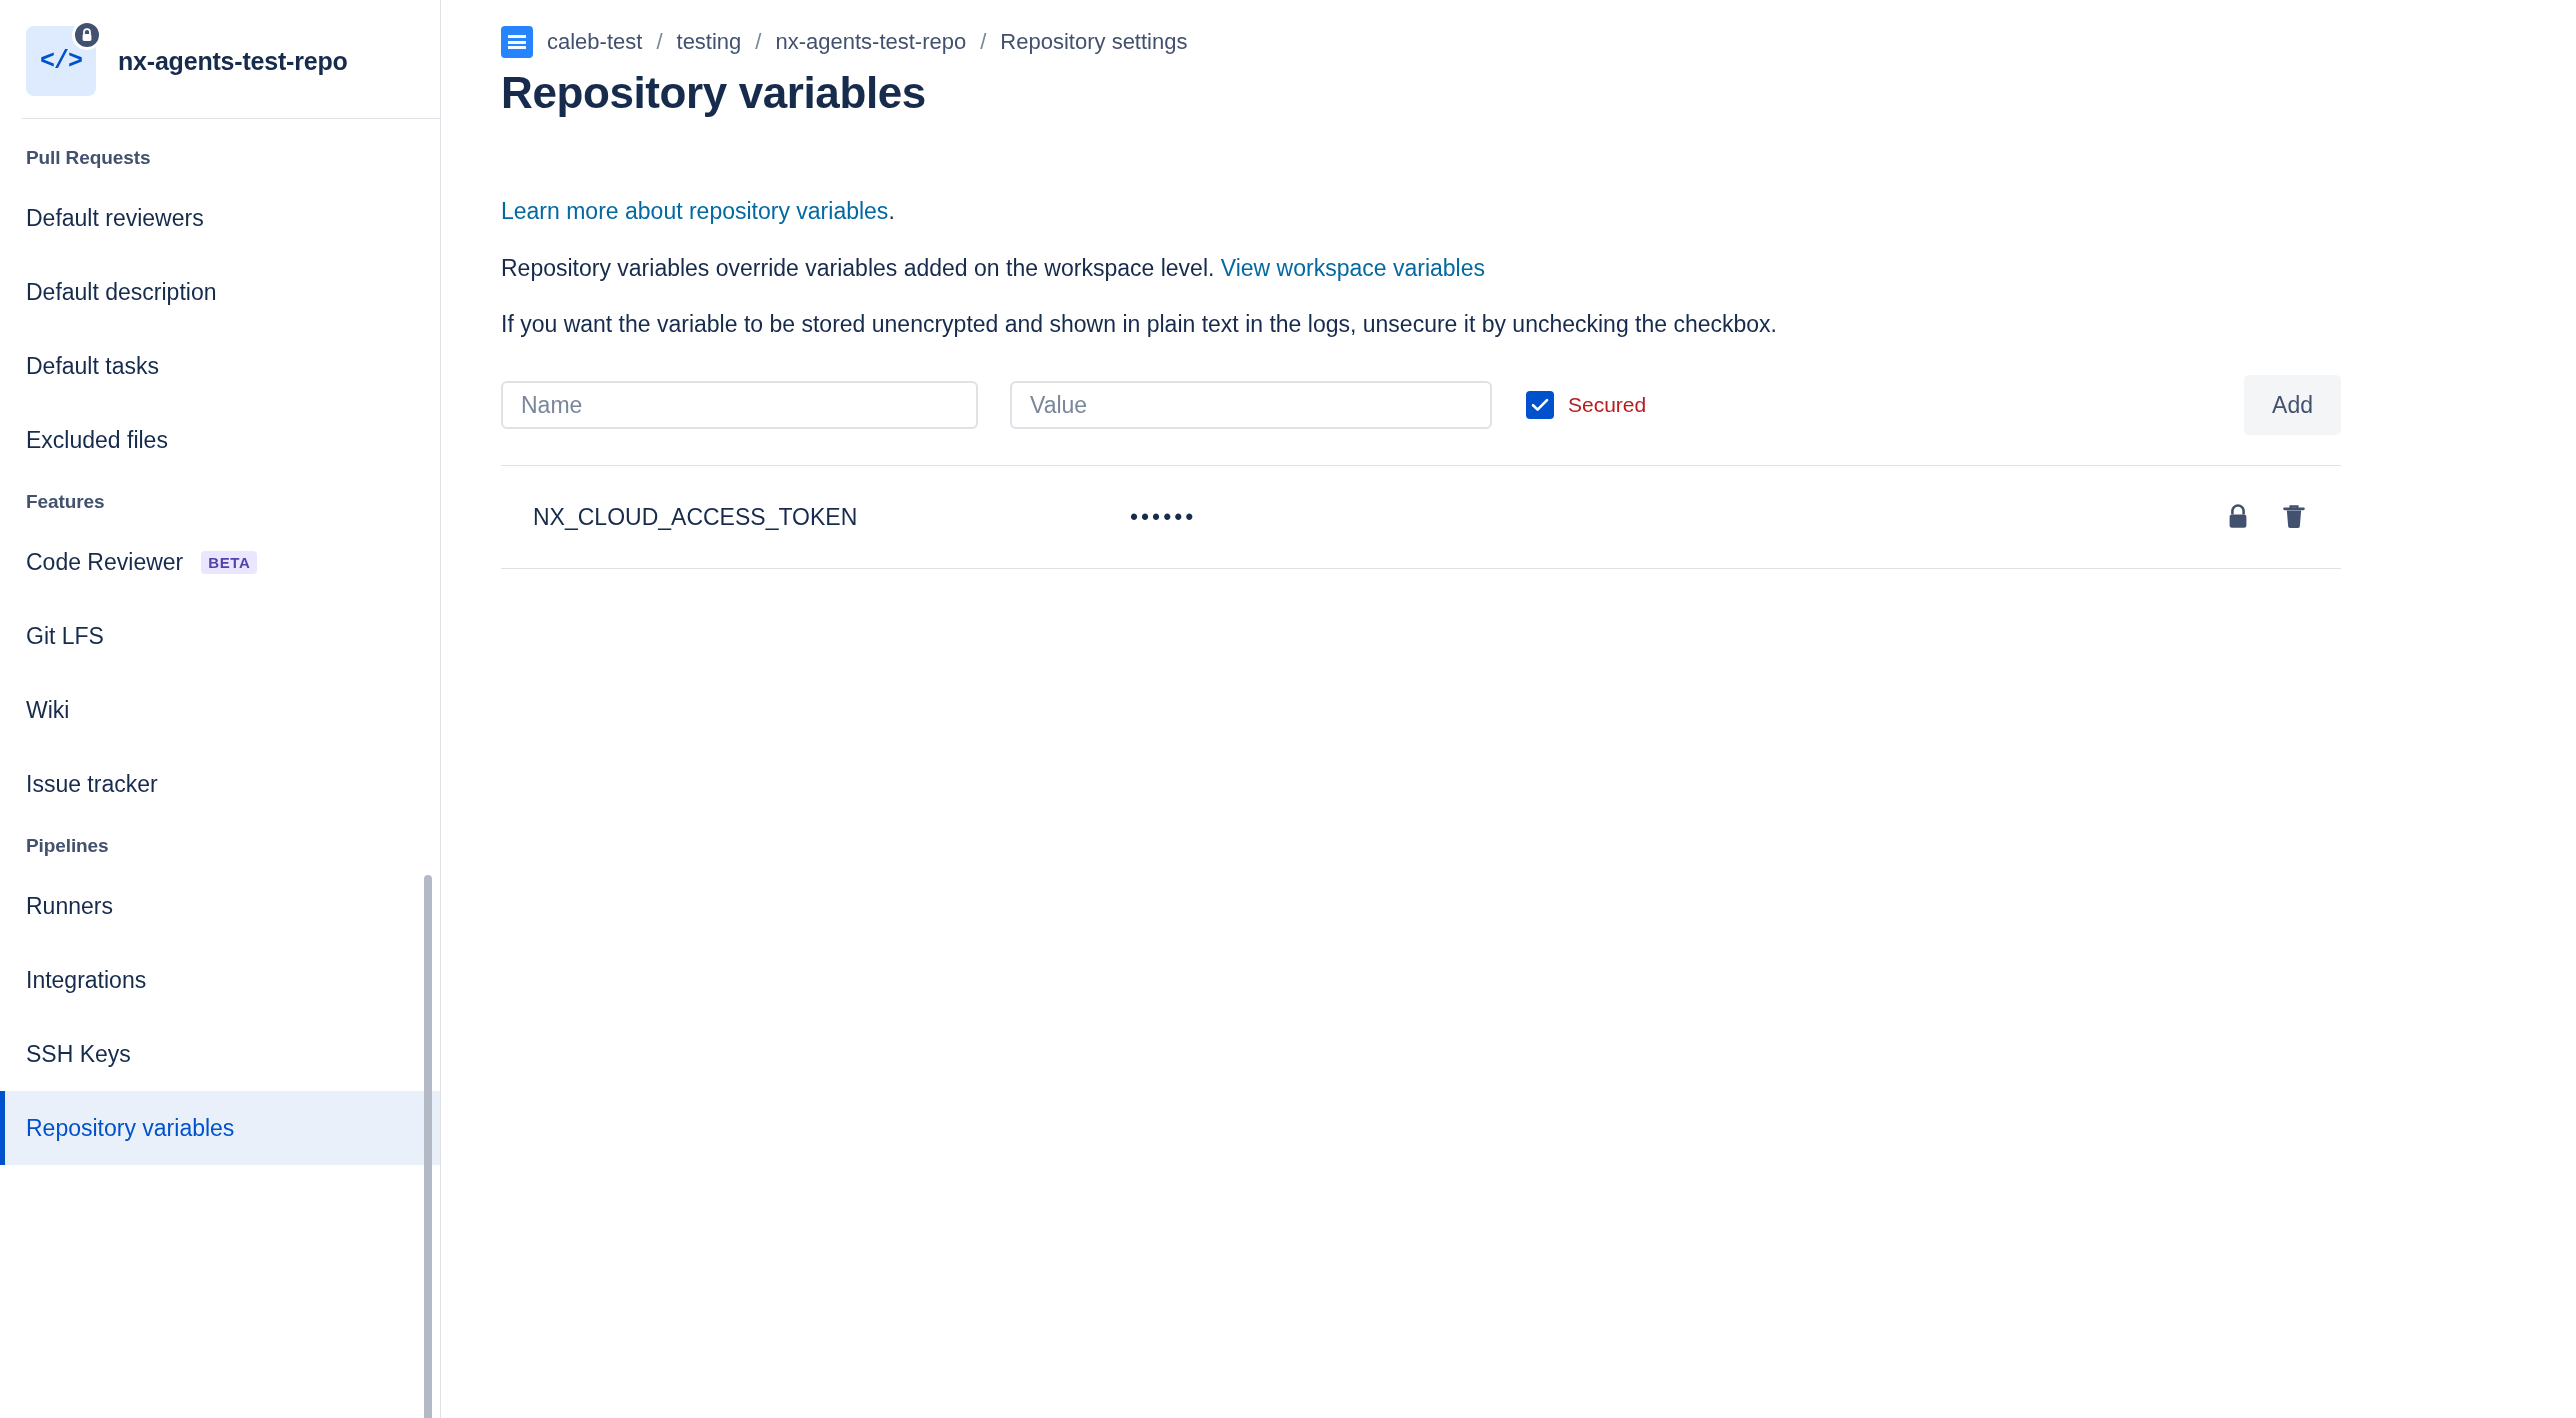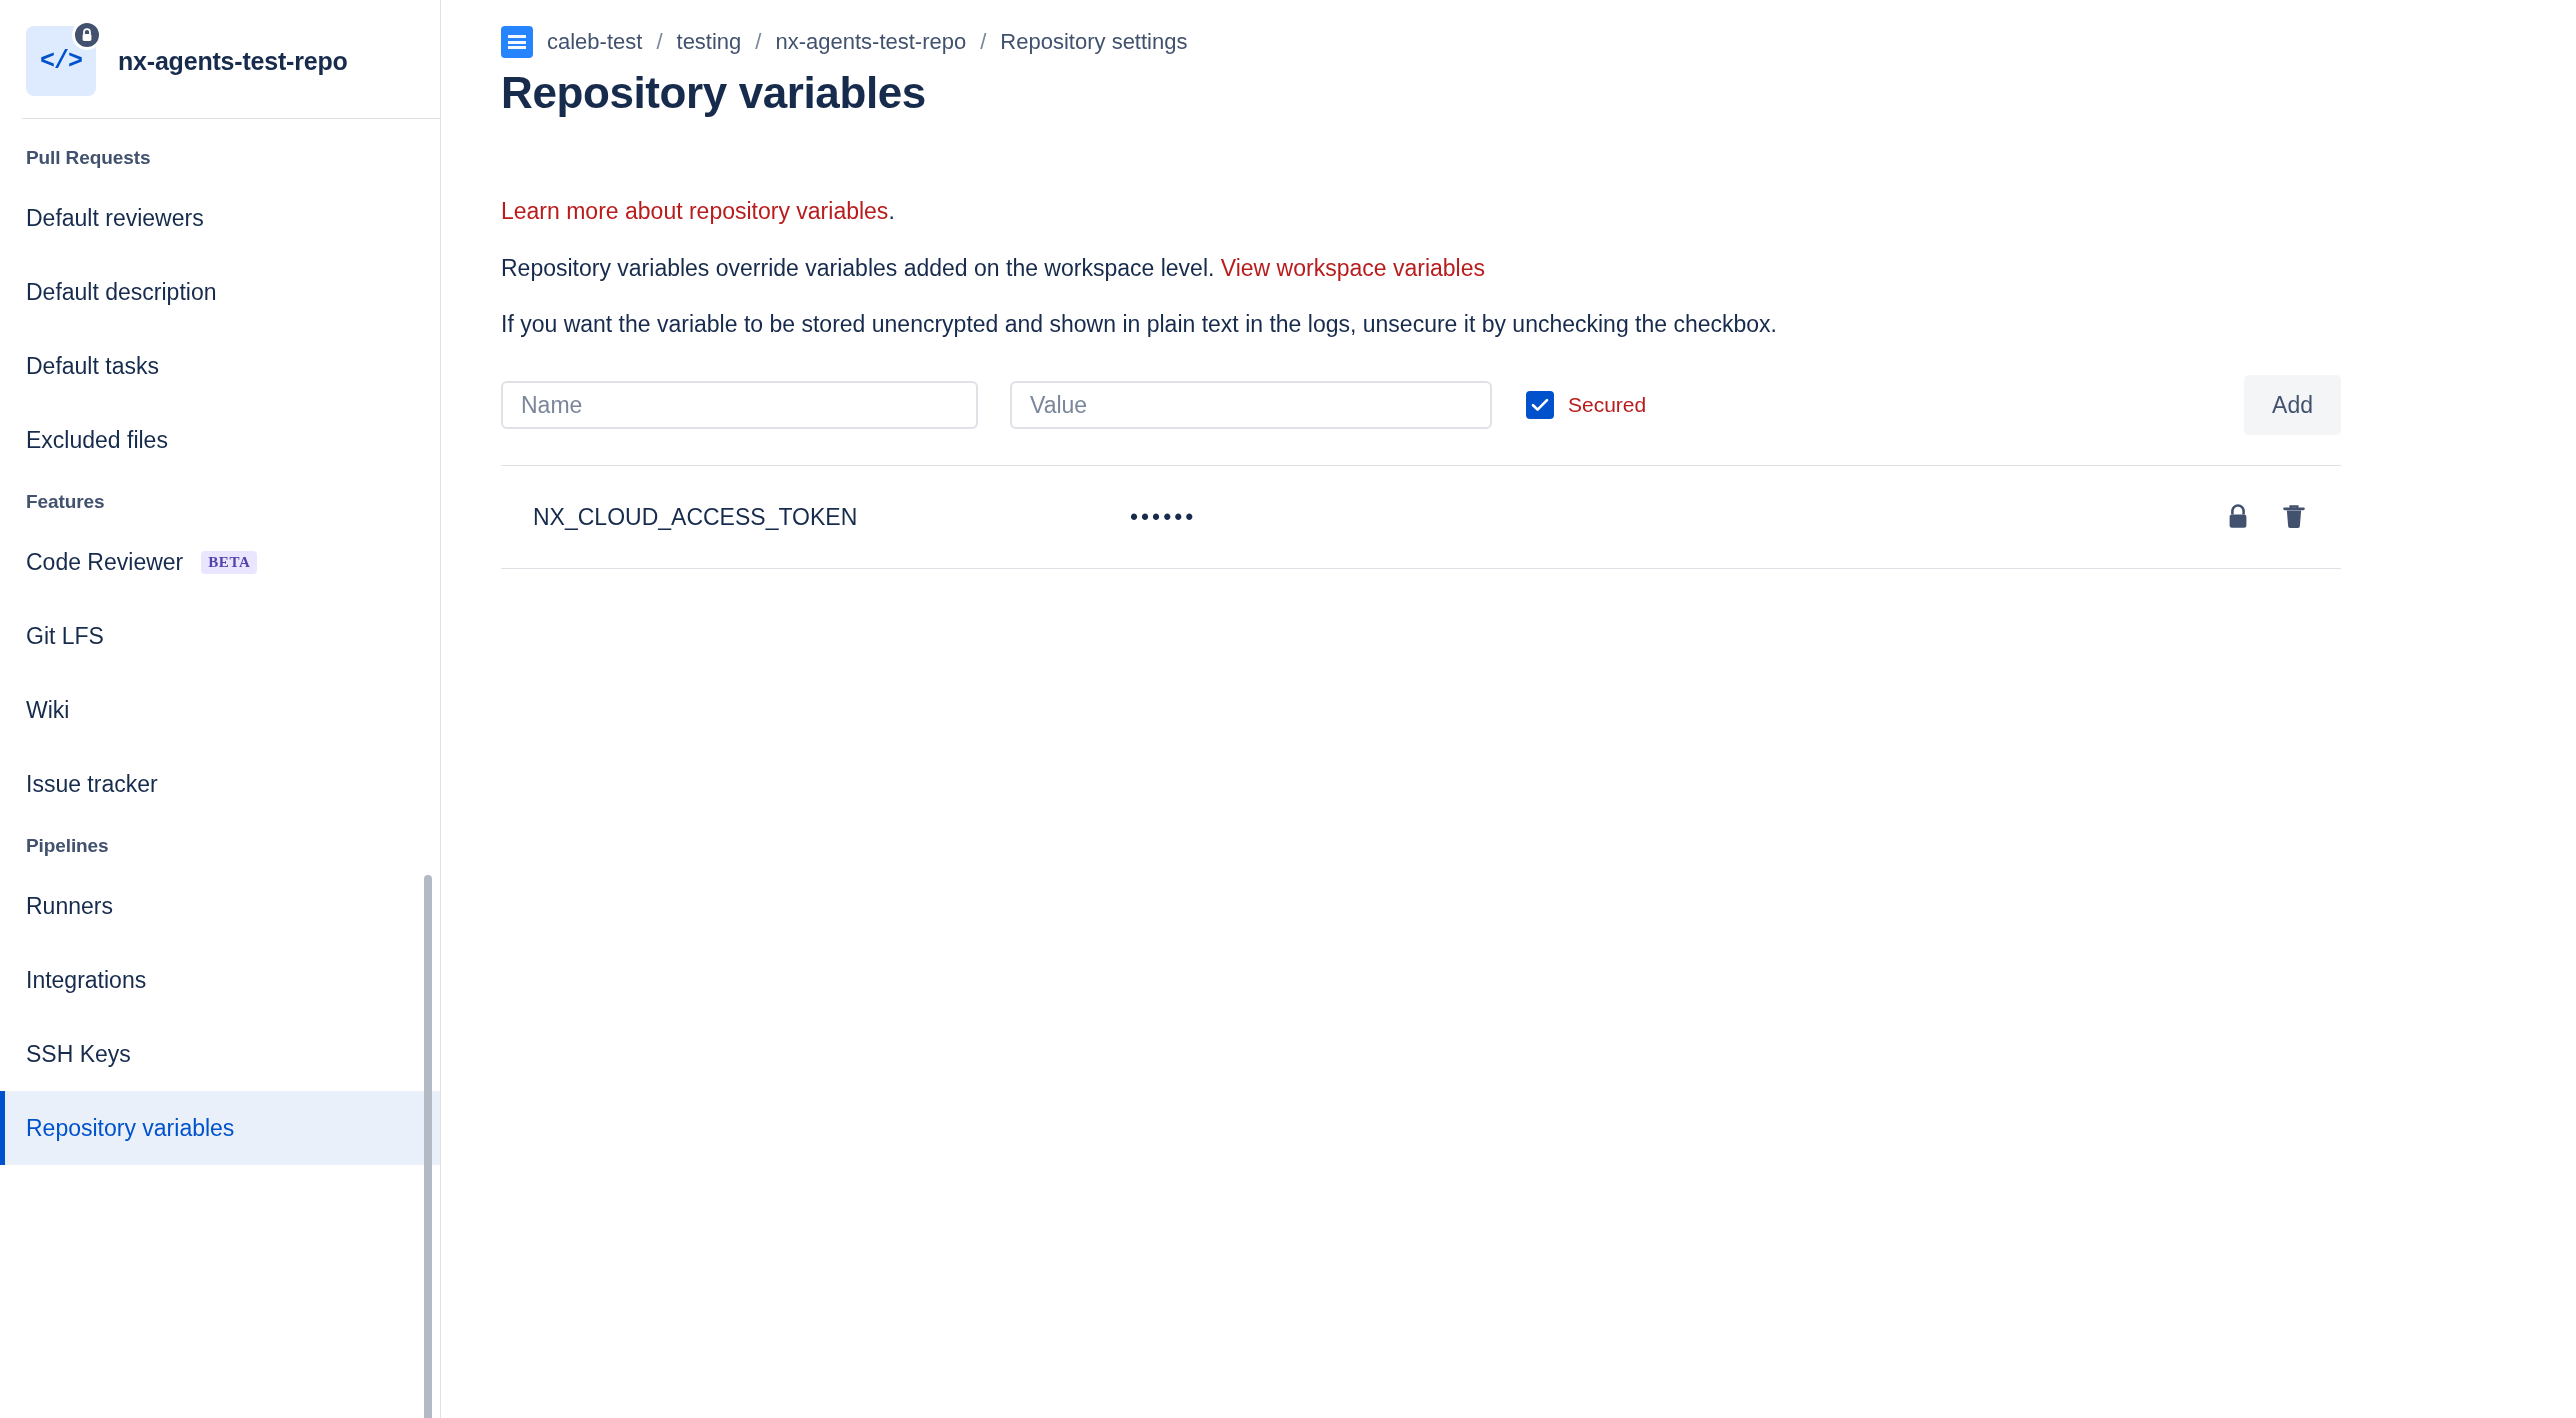--- a/index.html
+++ b/index.html
@@ -106,21 +106,20 @@
     display: inline-block;
     background: #eae6ff;
     color: #5243aa;
     font-size: 15px;
     font-weight: 700;
     letter-spacing: 0.6px;
     padding: 3px 7px;
     border-radius: 4px;
     margin-left: 6px;
     vertical-align: middle;
-    font-family: Liberation Serif, serif;
   }
   .sidebar-scrollbar {
     position: absolute;
     right: 8px;
     top: 875px;
     width: 8px;
     height: 557px;
     border-radius: 4px;
     background: #b3bac5;
   }
@@ -168,21 +167,21 @@
   }
   .para {
     font-size: 23px;
     line-height: 1.45;
     color: #172b4d;
     max-width: 1780px;
     margin-bottom: 22px;
   }
   .para.tight { margin-bottom: 20px; }
   a.link {
-    color: #b91c1c;
+    color: #0369a1;
     text-decoration: none;
     cursor: pointer;
   }
 
   
   .var-form {
     display: flex;
     align-items: center;
     margin-top: 34px;
     gap: 0;

